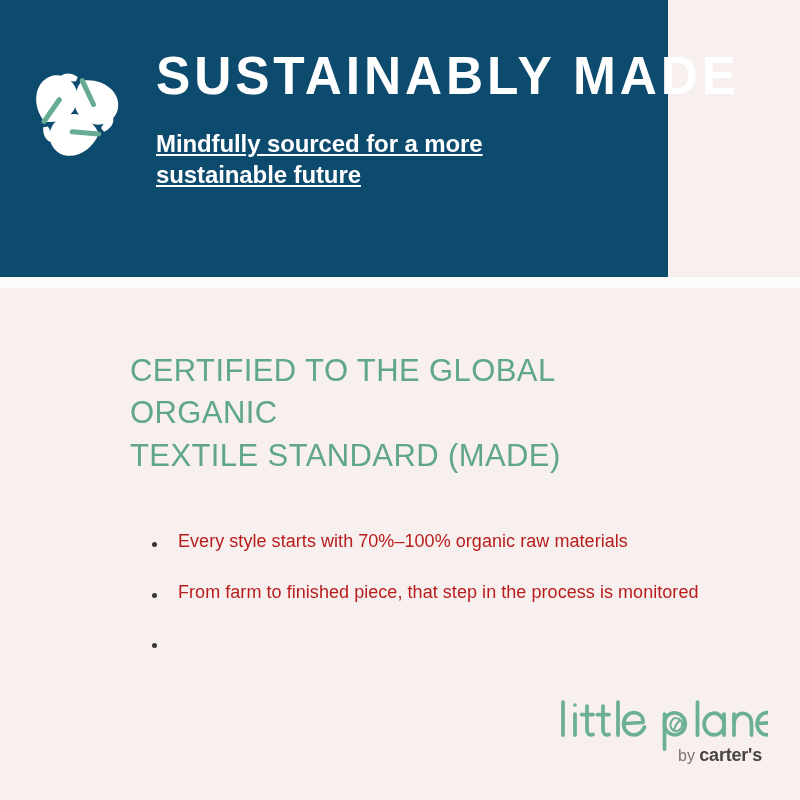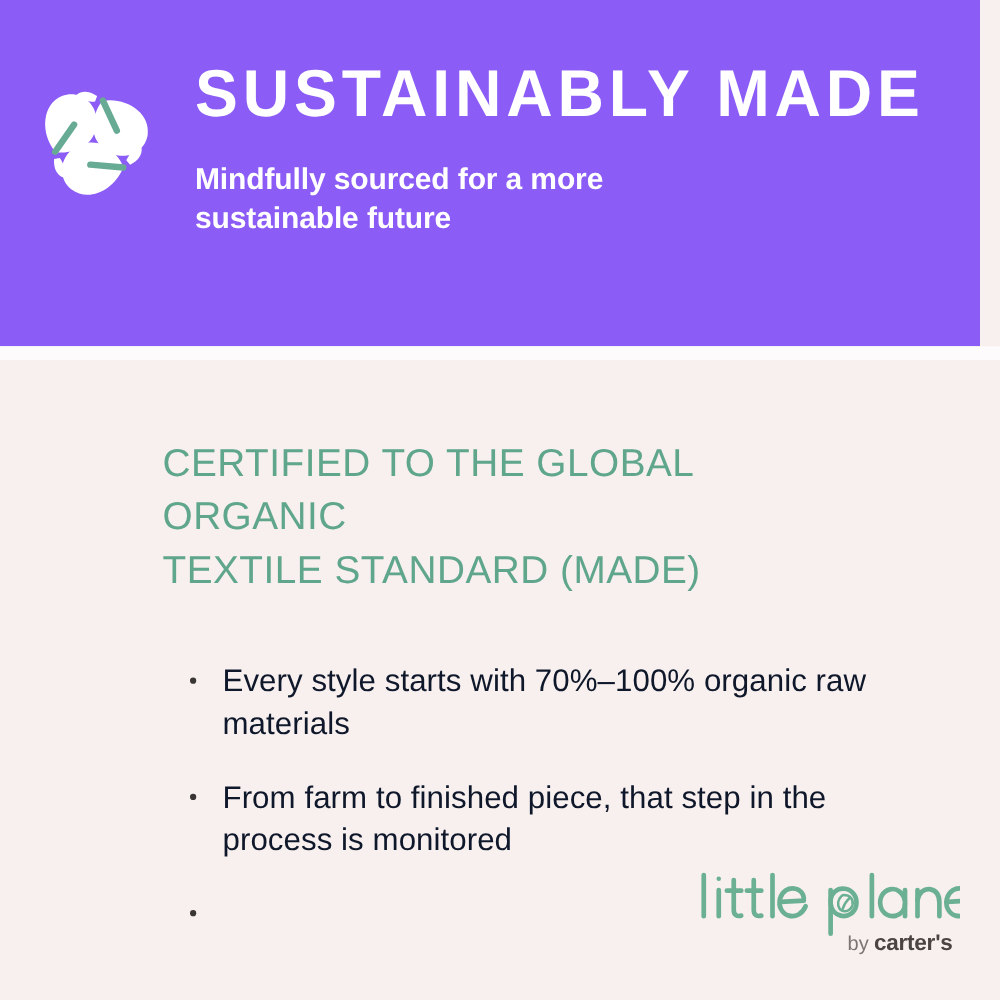--- a/index.html
+++ b/index.html
@@ -22,23 +22,23 @@
     height: 800px;
     background: #f7f0ee;
     overflow: hidden;
   }
 
   
   .hero {
     position: absolute;
     top: 0;
     left: 0;
-    width: 784px;
+    width: 668px;
     height: 277px;
-    background: #8b5cf6;
+    background: #0c4a6e;
     display: flex;
     align-items: flex-start;
     box-sizing: border-box;
     padding: 47px 0 0 0;
   }
 
   .hero-icon {
     width: 150px;
     min-width: 150px;
     display: flex;
@@ -72,20 +72,21 @@
 
   .hero-sub {
     color: #ffffff;
     font-size: 24px;
     font-weight: 700;
     line-height: 1.30;
     margin: 0;
     padding-top: 26px;
     letter-spacing: -0.1px;
     max-width: 430px;
+    text-decoration: underline;
   }
 
   
   .separator {
     position: absolute;
     top: 277px;
     left: 0;
     width: 800px;
     height: 11px;
     background: #fdfbfb;
@@ -114,22 +115,22 @@
   }
 
   .bullets {
     list-style: none;
     margin: 0;
     padding: 34px 0 0 145px;
   }
 
   .bullet {
     position: relative;
-    color: #0f172a;
-    font-size: 25px;
+    color: #b91c1c;
+    font-size: 18px;
     font-weight: 400;
     line-height: 1.34;
     letter-spacing: 0.05px;
     padding-left: 33px;
     margin-bottom: 26px;
     max-width: 540px;
   }
 
   .bullet-dot {
     position: absolute;

